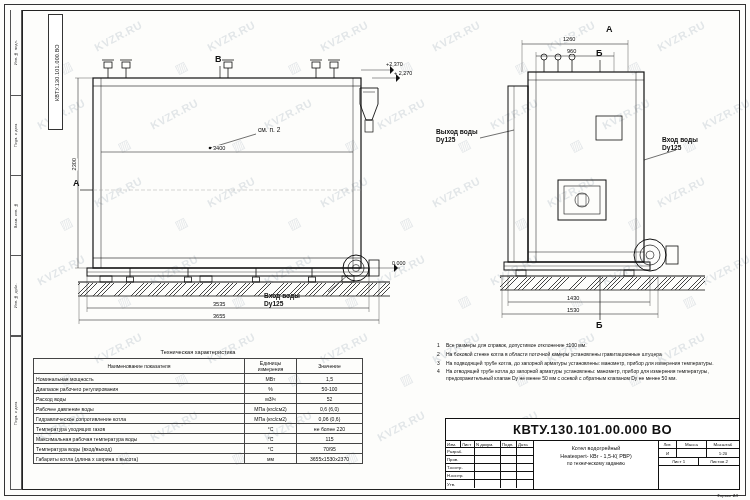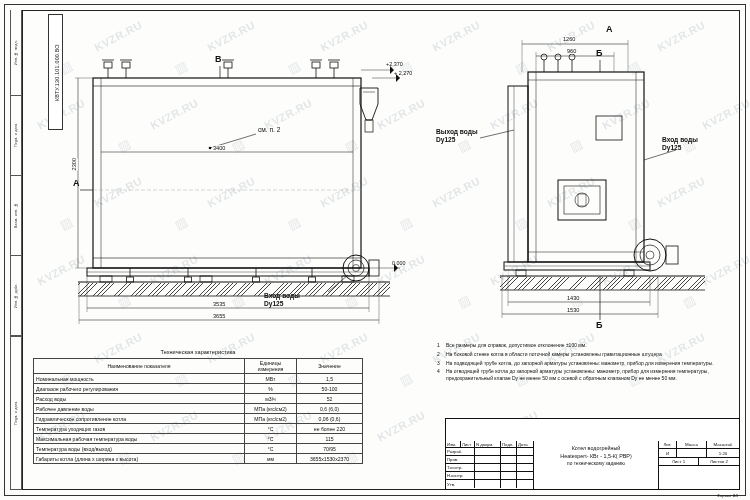--- a/index.html
+++ b/index.html
@@ -571,20 +571,21 @@
     <tr>
       <td>Габариты котла (длина х ширина х высота)</td>
       <td class="c2">мм</td>
       <td class="c3">3655х1530х2370</td>
     </tr>
   </tbody>
     </table>
 
   <div id="titleblock">
 
+    <div id="tbDesig">КВТУ.130.101.00.000 ВО</div>
 
     <div id="tbLeft">
       <div class="tbrow" style="top:0px;height:7px;">
         <div class="tbcell" style="width:15px;">Изм.</div>
         <div class="tbcell" style="width:14px;">Лист</div>
         <div class="tbcell" style="width:26px;">N докум.</div>
         <div class="tbcell" style="width:16px;">Подп.</div>
         <div class="tbcell" style="flex:1;">Дата</div>
       </div>
       <div class="tbrow" style="top:7px;height:8px;">

